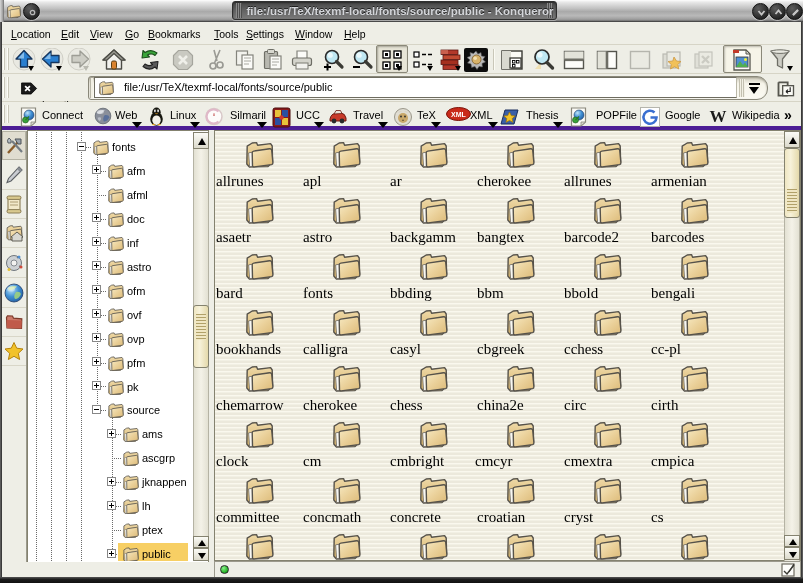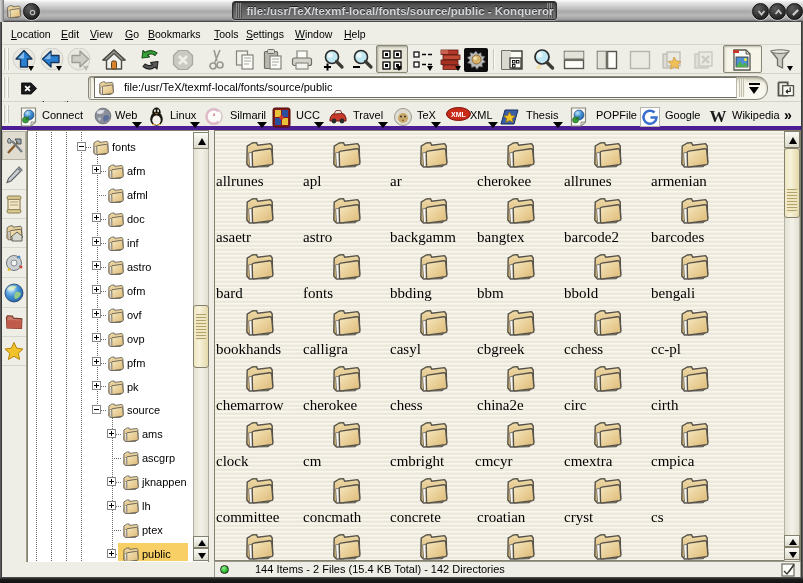--- a/index.html
+++ b/index.html
@@ -862,19 +862,18 @@
 <div class="sbtn" style="left:569px;top:404px;height:12px">
       <div class="arr" style="left:3.5px;top:2.5px;border-left:4.5px solid transparent;border-right:4.5px solid transparent;border-bottom:6px solid #000"></div>
     </div>
 <div class="sbtn" style="left:569px;top:416px;height:13px">
       <div class="arr" style="left:3.5px;top:3.5px;border-left:4.5px solid transparent;border-right:4.5px solid transparent;border-top:6px solid #000"></div>
     </div>
 </div>
 <div class="abs" id="statusL"></div>
 <div class="abs" id="statusR">
 <div class="abs" style="left:5px;top:3px;width:9px;height:9px;border-radius:50%;background:radial-gradient(circle at 35% 30%,#8af28a,#1fae1f 70%,#0d7c0d);border:1px solid #2a2a2a"></div>
-<div class="abs" style="left:40px;top:0;height:15px;line-height:15px;font-size:11px;color:#000;white-space:nowrap">144 Items - 2 Files (15.4 KB Total) - 142 Directories</div>
 <svg class="abs" style="left:566px;top:1px" width="15" height="14" viewBox="0 0 15 14">
       <rect x="1" y="1" width="12" height="12" fill="#fdfdfa" stroke="#6e6c60" stroke-width="1.2"></rect>
       <path d="M3,8 L6,11 L13,2" fill="none" stroke="#3a3a34" stroke-width="1.4"></path>
       <path d="M13,1 L8,9" stroke="#3a3a34" stroke-width="1.1"></path>
     </svg>
 </div>
 <div class="abs" id="borderB"></div>
 </body></html>

